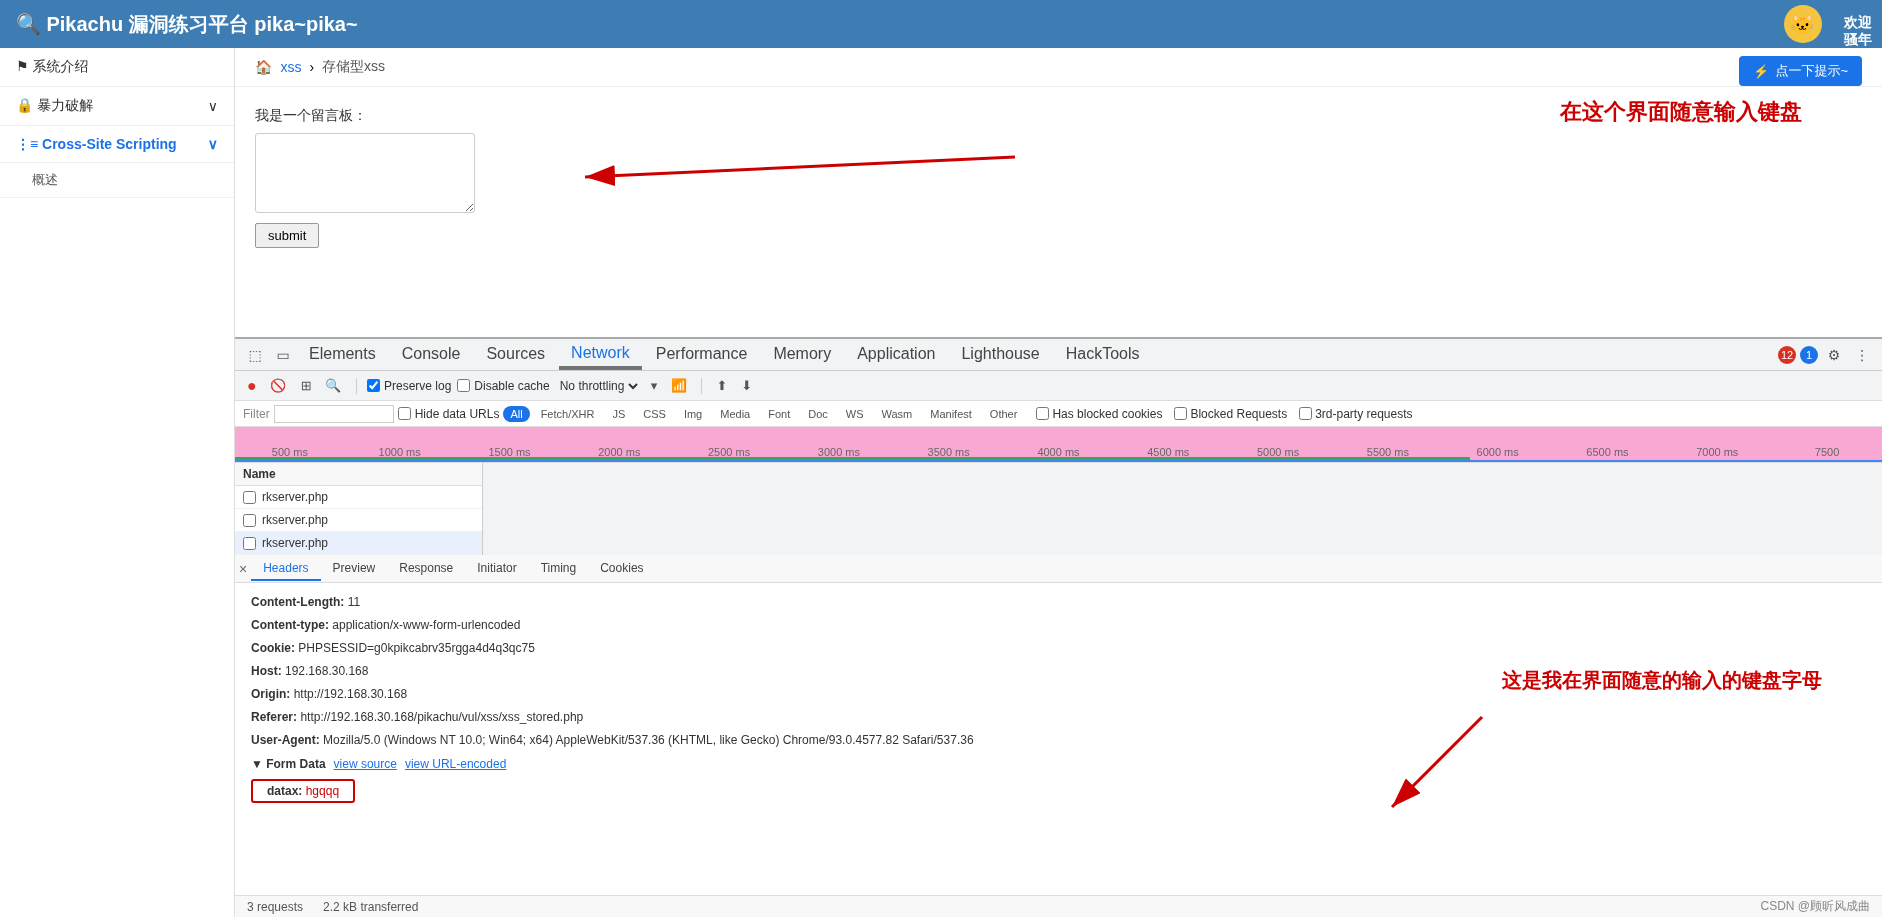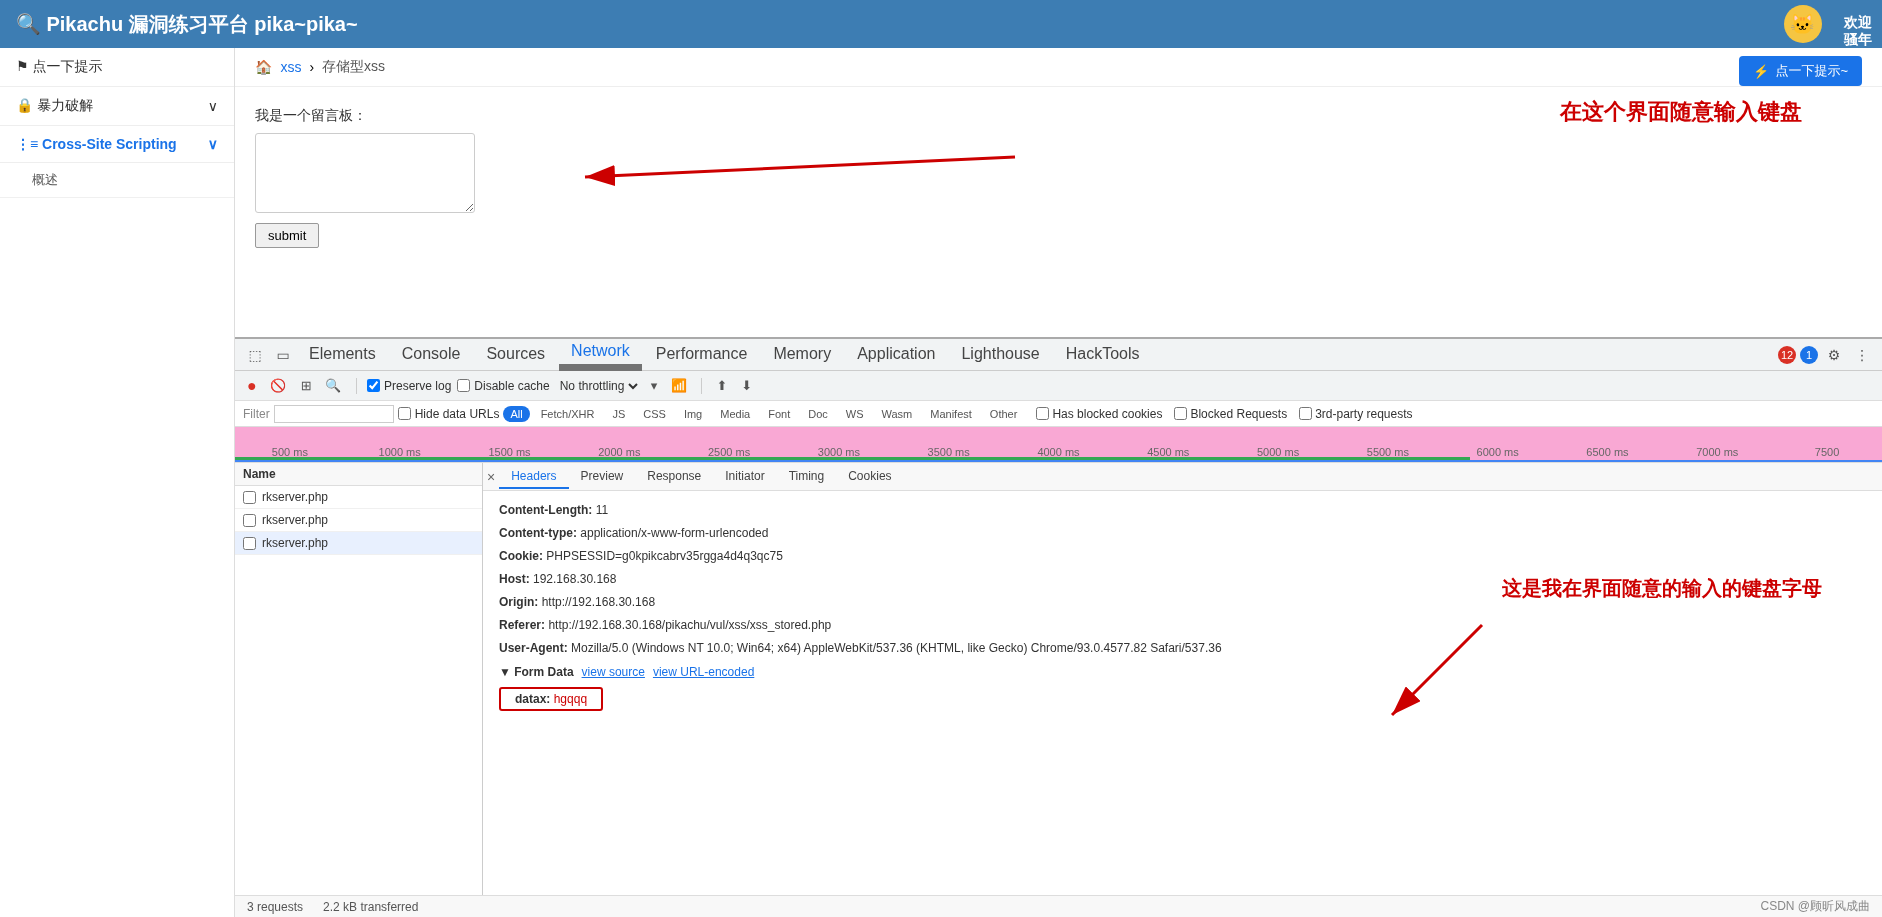--- a/index.html
+++ b/index.html
@@ -262,21 +262,21 @@
     <span>🐱</span>
   </div>
   <div class="welcome" style="white-space:pre-line; text-align:center; line-height:1.2;">欢迎
 骚年</div>
 </div>
 
 <div class="main-layout">
 
   <div class="sidebar">
     <div class="sidebar-item">
-      <span>⚑ 点一下提示</span>
+      <span>⚑ 系统介绍</span>
     </div>
     <div class="sidebar-item" style="justify-content: space-between;">
       <span>🔒 暴力破解</span>
       <span>∨</span>
     </div>
     <div class="sidebar-section" style="justify-content: space-between;">
       <span>⋮≡ Cross-Site Scripting</span>
       <span>∨</span>
     </div>
     <div class="sidebar-sub">
@@ -317,21 +317,21 @@
     <div class="devtools-panel">
 
       <div class="devtools-tabs">
         <div class="devtools-icons">
           <button class="devtools-icon-btn">⬚</button>
           <button class="devtools-icon-btn">▭</button>
         </div>
         <div class="devtools-tab">Elements</div>
         <div class="devtools-tab">Console</div>
         <div class="devtools-tab">Sources</div>
-        <div class="devtools-tab active" style="color:#1a73e8; border-bottom:7px solid #737373;">Network</div>
+        <div class="devtools-tab active" style="color:#1a73e8; border-bottom:4px solid #737373;">Network</div>
         <div class="devtools-tab">Performance</div>
         <div class="devtools-tab">Memory</div>
         <div class="devtools-tab">Application</div>
         <div class="devtools-tab">Lighthouse</div>
         <div class="devtools-tab">HackTools</div>
         <div class="devtools-tabs-right">
           <div class="error-badge">12</div>
           <div class="warn-badge">1</div>
           <button class="devtools-icon-btn">⚙</button>
           <button class="devtools-icon-btn">⋮</button>
@@ -411,21 +411,21 @@
           <span class="timeline-label">6000 ms</span>
           <span class="timeline-label">6500 ms</span>
           <span class="timeline-label">7000 ms</span>
           <span class="timeline-label">7500</span>
         </div>
 
         <div style="position:absolute; bottom:0; left:0; width:75%; height:5px; background:#34a853;"></div>
         <div style="position:absolute; bottom:0; left:0; width:100%; height:2px; background:#4285f4;"></div>
       </div>
 
-      <div class="network-body" style="flex:1; overflow:hidden; display:flex; flex-direction:row;">
+      <div class="network-body" style="flex:1; overflow:hidden; display:flex; flex-direction:column;">
 
         <div class="name-panel">
           <div class="name-header">Name</div>
           <div class="name-row">
             <input type="checkbox" style="">
             <span>rkserver.php</span>
           </div>
           <div class="name-row">
             <input type="checkbox" style="">
             <span>rkserver.php</span>

